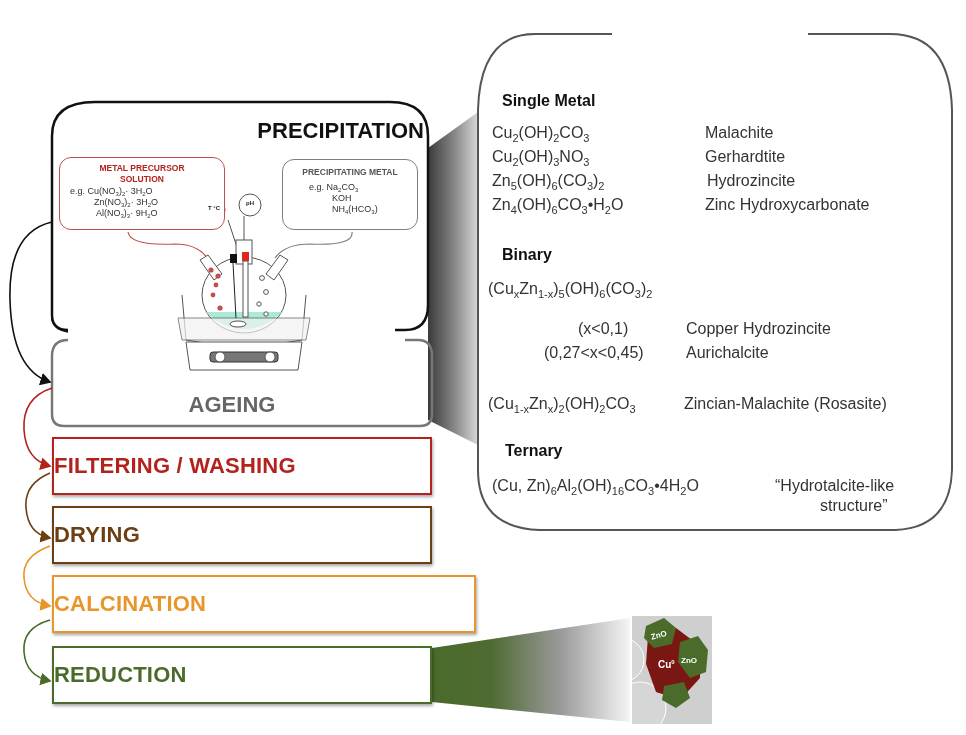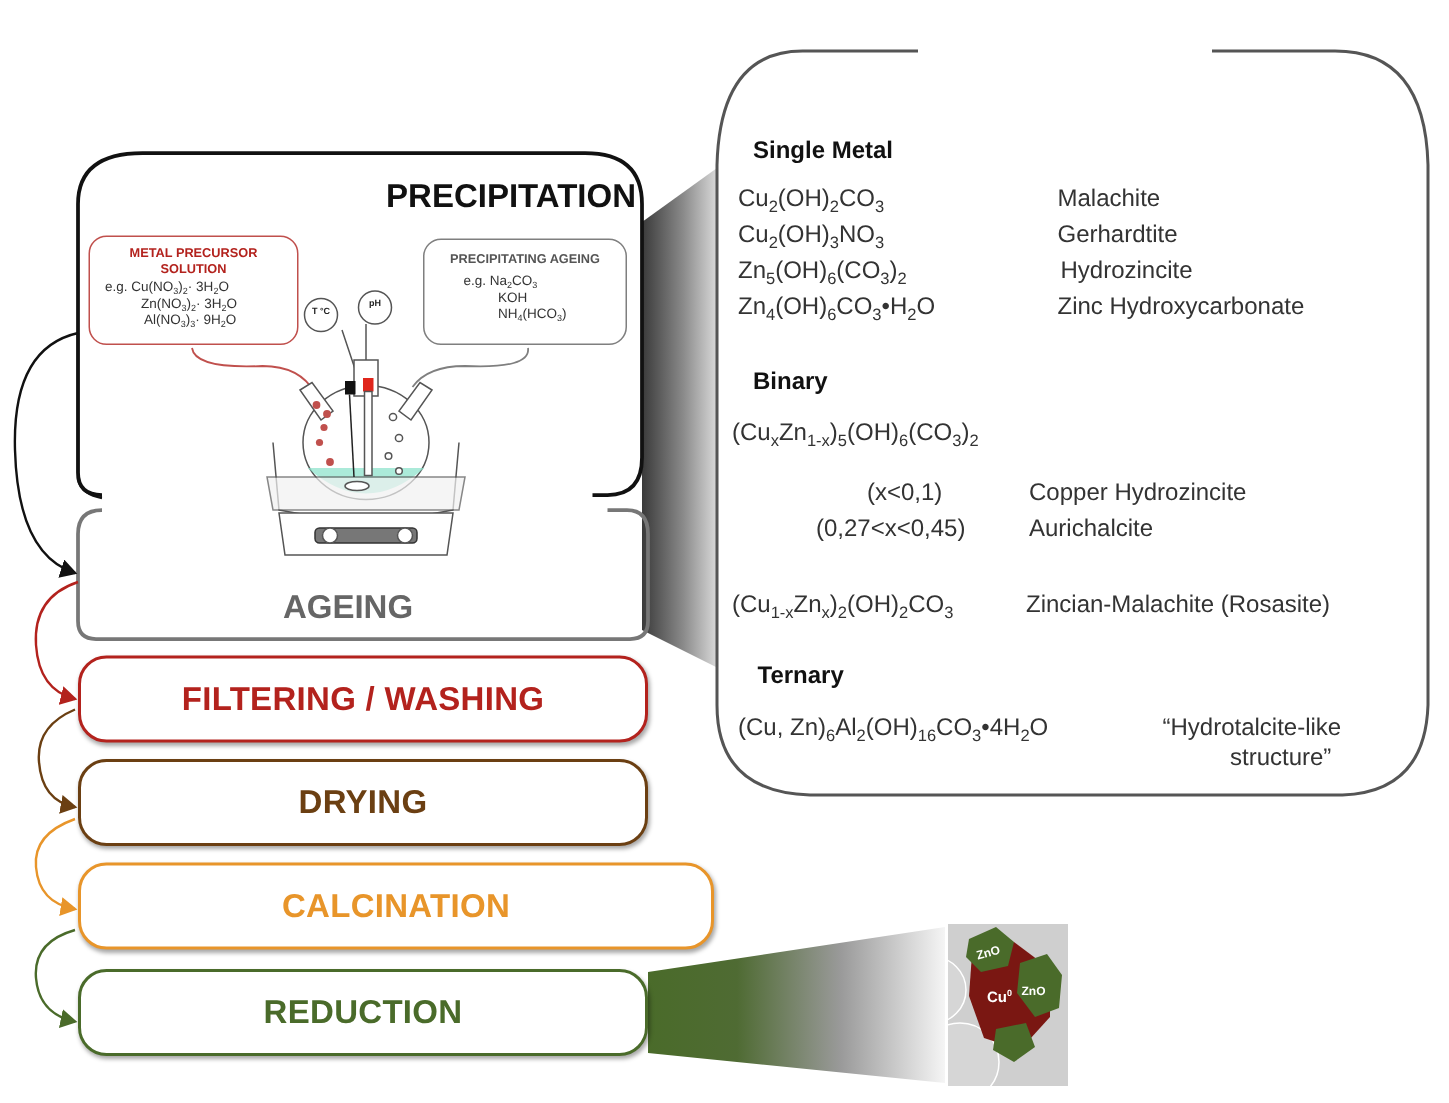--- a/index.html
+++ b/index.html
@@ -2,22 +2,22 @@
 <html><head>
 <meta charset="utf-8">
 <style>
   html, body { margin:0; padding:0; background:#ffffff; }
   body { width:966px; height:735px; position:relative; overflow:hidden;
          font-family:"Liberation Sans", sans-serif; color:#222; }
   .abs { position:absolute; }
   svg.layer { position:absolute; left:0; top:0; }
 
   
-  .step { position:absolute; box-sizing:border-box; border:2.5px solid; border-radius:19px;
-          background:#fff; display:flex; align-items:center; justify-content:center;
+  .step { position:absolute; box-sizing:border-box; border:2.5px solid; border-radius:0;
+          background:#fff; display:flex; align-items:center; 
           font-weight:bold; font-size:22px; box-shadow:1px 2px 3px rgba(0,0,0,0.35); }
   .step span { letter-spacing:0.2px; }
 
   
   .precip-title { position:absolute; left:50px; width:374px; top:118px; text-align:right;
                   font-weight:bold; font-size:22px; color:#111; }
   .ageing-title { position:absolute; left:50px; width:364px; top:392px; text-align:center;
                   font-weight:bold; font-size:22px; color:#666; }
 
   .callout { position:absolute; box-sizing:border-box; border:1.6px solid; border-radius:12px;
@@ -145,32 +145,32 @@
     <polygon points="664,686 684,682 690,698 676,708 662,700" fill="#4a6b2a"></polygon>
   </g>
   <text x="651" y="638" font-family="Liberation Sans, sans-serif" font-size="8" font-weight="bold" fill="#fff" transform="rotate(-15 658 636)">ZnO</text>
   <text x="681" y="663" font-family="Liberation Sans, sans-serif" font-size="8" font-weight="bold" fill="#fff">ZnO</text>
   <text x="658" y="668" font-family="Liberation Sans, sans-serif" font-size="10" font-weight="bold" fill="#fff"><tspan>Cu</tspan><tspan dy="-4" font-size="6">0</tspan></text>
 </svg>
 
 <div class="precip-title">PRECIPITATION</div>
 <div class="ageing-title">AGEING</div>
 
-<div class="callout" style="left:59px; top:157px; width:140px; height:73px; border-color:#c0504d;">
+<div class="callout" style="left:59px; top:157px; width:166px; height:73px; border-color:#c0504d;">
   <div class="head" style="color:#b3221d; margin-top:5px;">METAL PRECURSOR</div>
   <div class="head" style="color:#b3221d;">SOLUTION</div>
   <div style="color:#333; padding-left:10px; margin-top:1px;">
     <div><span>e.g.</span> <span>Cu(NO</span><sub>3</sub><span>)</span><sub>2</sub><span>· 3H</span><sub>2</sub><span>O</span></div>
     <div style="padding-left:24px;"><span>Zn(NO</span><sub>3</sub><span>)</span><sub>2</sub><span>· 3H</span><sub>2</sub><span>O</span></div>
     <div style="padding-left:26px;"><span>Al(NO</span><sub>3</sub><span>)</span><sub>3</sub><span>· 9H</span><sub>2</sub><span>O</span></div>
   </div>
 </div>
 
 <div class="callout" style="left:282px; top:159px; width:136px; height:71px; border-color:#7f7f7f;">
-  <div class="head" style="color:#555; margin-top:7px;">PRECIPITATING  AGEING</div>
+  <div class="head" style="color:#555; margin-top:7px;">PRECIPITATING  METAL</div>
   <div style="color:#333; margin-top:4px; padding-left:26px;">
     <div><span>e.g.</span> <span>Na</span><sub>2</sub><span>CO</span><sub>3</sub></div>
     <div style="padding-left:23px;"><span>KOH</span></div>
     <div style="padding-left:23px;"><span>NH</span><sub>4</sub><span>(HCO</span><sub>3</sub><span>)</span></div>
   </div>
 </div>
 
 <div class="abs" style="left:204px; top:205px; width:20px; text-align:center; font-size:6px; font-weight:bold;">T °C</div>
 <div class="abs" style="left:240px; top:200px; width:20px; text-align:center; font-size:6px; font-weight:bold;">pH</div>
 

